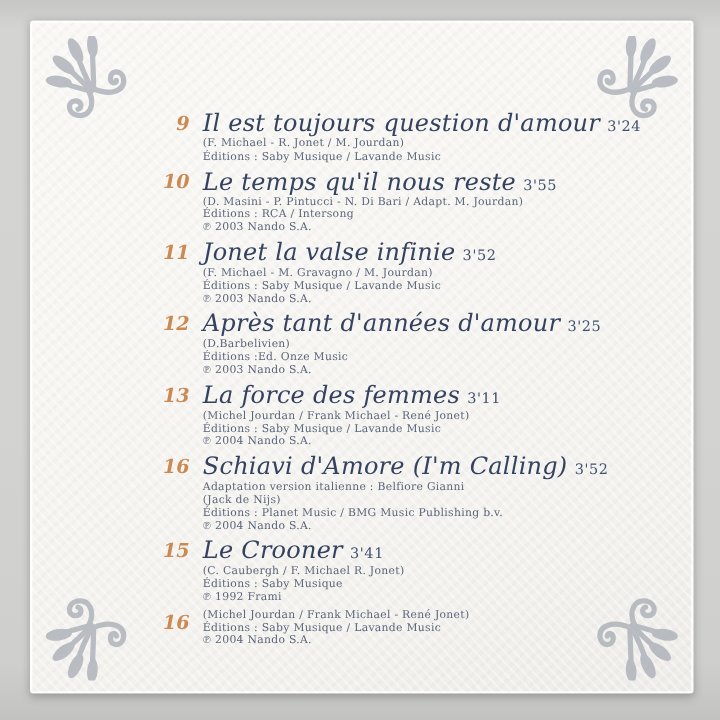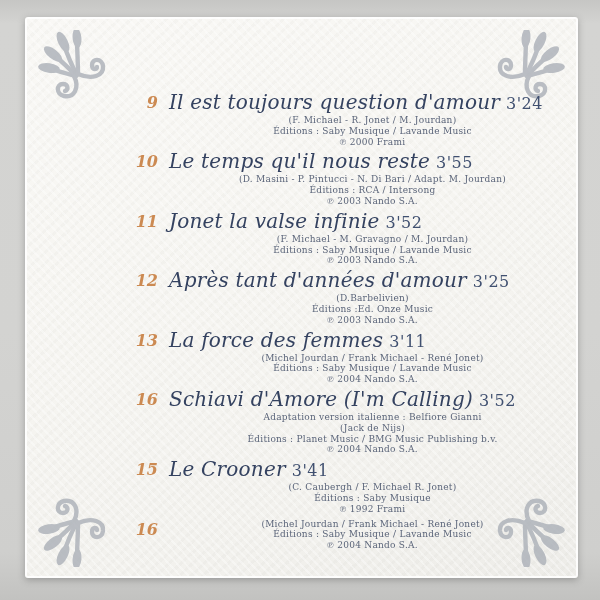--- a/index.html
+++ b/index.html
@@ -66,26 +66,26 @@
   .body { flex: 1 1 auto; }
   .titleline { white-space: nowrap; }
   .title {
     font-style: italic;
     font-size: 20px;
     line-height: 23px;
     color: #344260;
     letter-spacing: 0.2px;
   }
   .dur {
-    font-size: 16px;
+    font-size: 12px;
     color: #405070;
     margin-left: 6px;
     letter-spacing: 0.5px;
   }
-  .credits { margin-top: 1px; text-align: center; }
+  .credits { margin-top: 1px; }
   .credit {
     font-size: 9px;
     line-height: 10.8px;
     color: #5a6479;
     letter-spacing: 0.25px;
   }
 </style>
 </head>
 <body>
 
@@ -159,21 +159,20 @@
 
     <div class="tracks">
 
       <div class="track">
         <div class="num">9</div>
         <div class="body">
           <div class="titleline"><span class="title">Il est toujours question d'amour</span><span class="dur">3'24</span></div>
           <div class="credits">
             <div class="credit">(F. Michael - R. Jonet / M. Jourdan)</div>
             <div class="credit">Éditions : Saby Musique / Lavande Music</div>
-            <div class="credit">℗ 2000 Frami</div>
           </div>
         </div>
       </div>
 
       <div class="track">
         <div class="num">10</div>
         <div class="body">
           <div class="titleline"><span class="title">Le temps qu'il nous reste</span><span class="dur">3'55</span></div>
           <div class="credits">
             <div class="credit">(D. Masini - P. Pintucci - N. Di Bari / Adapt. M. Jourdan)</div>

